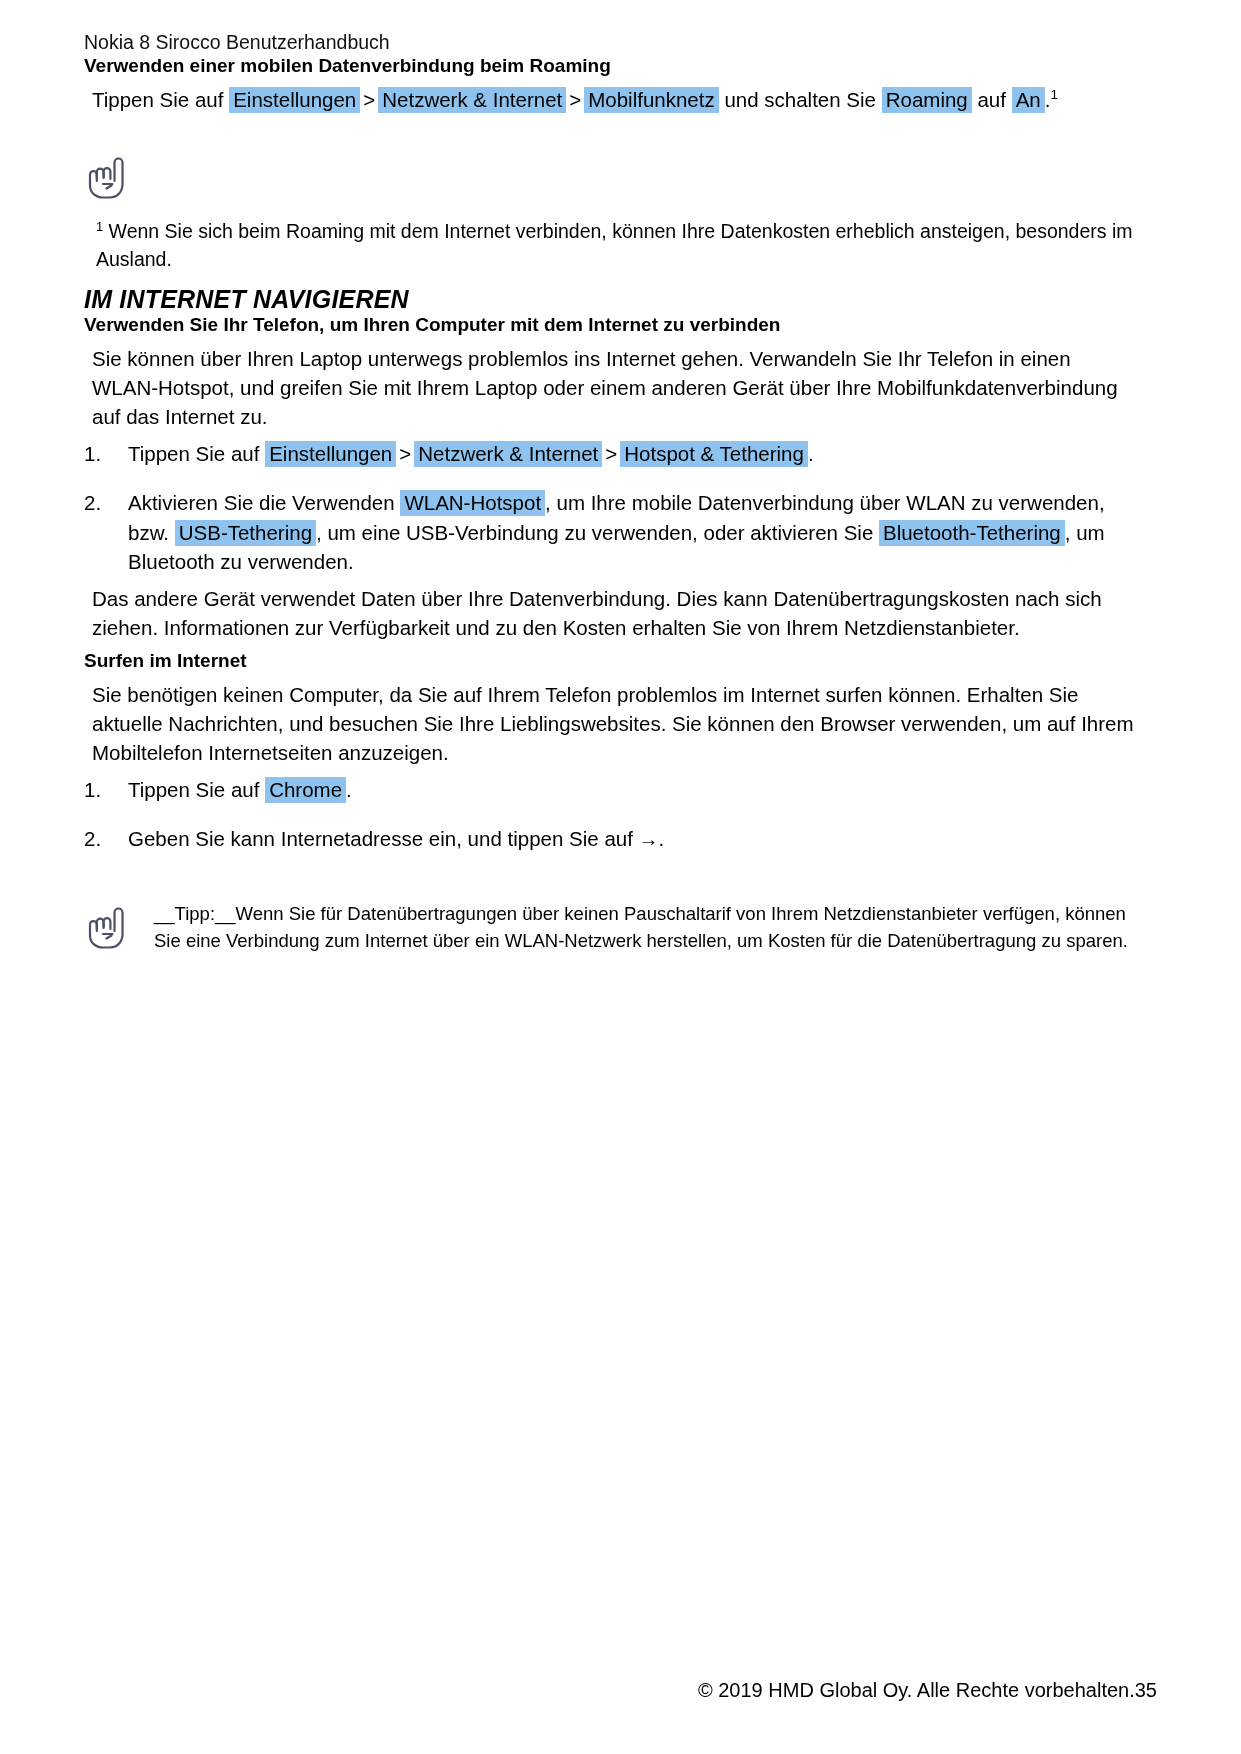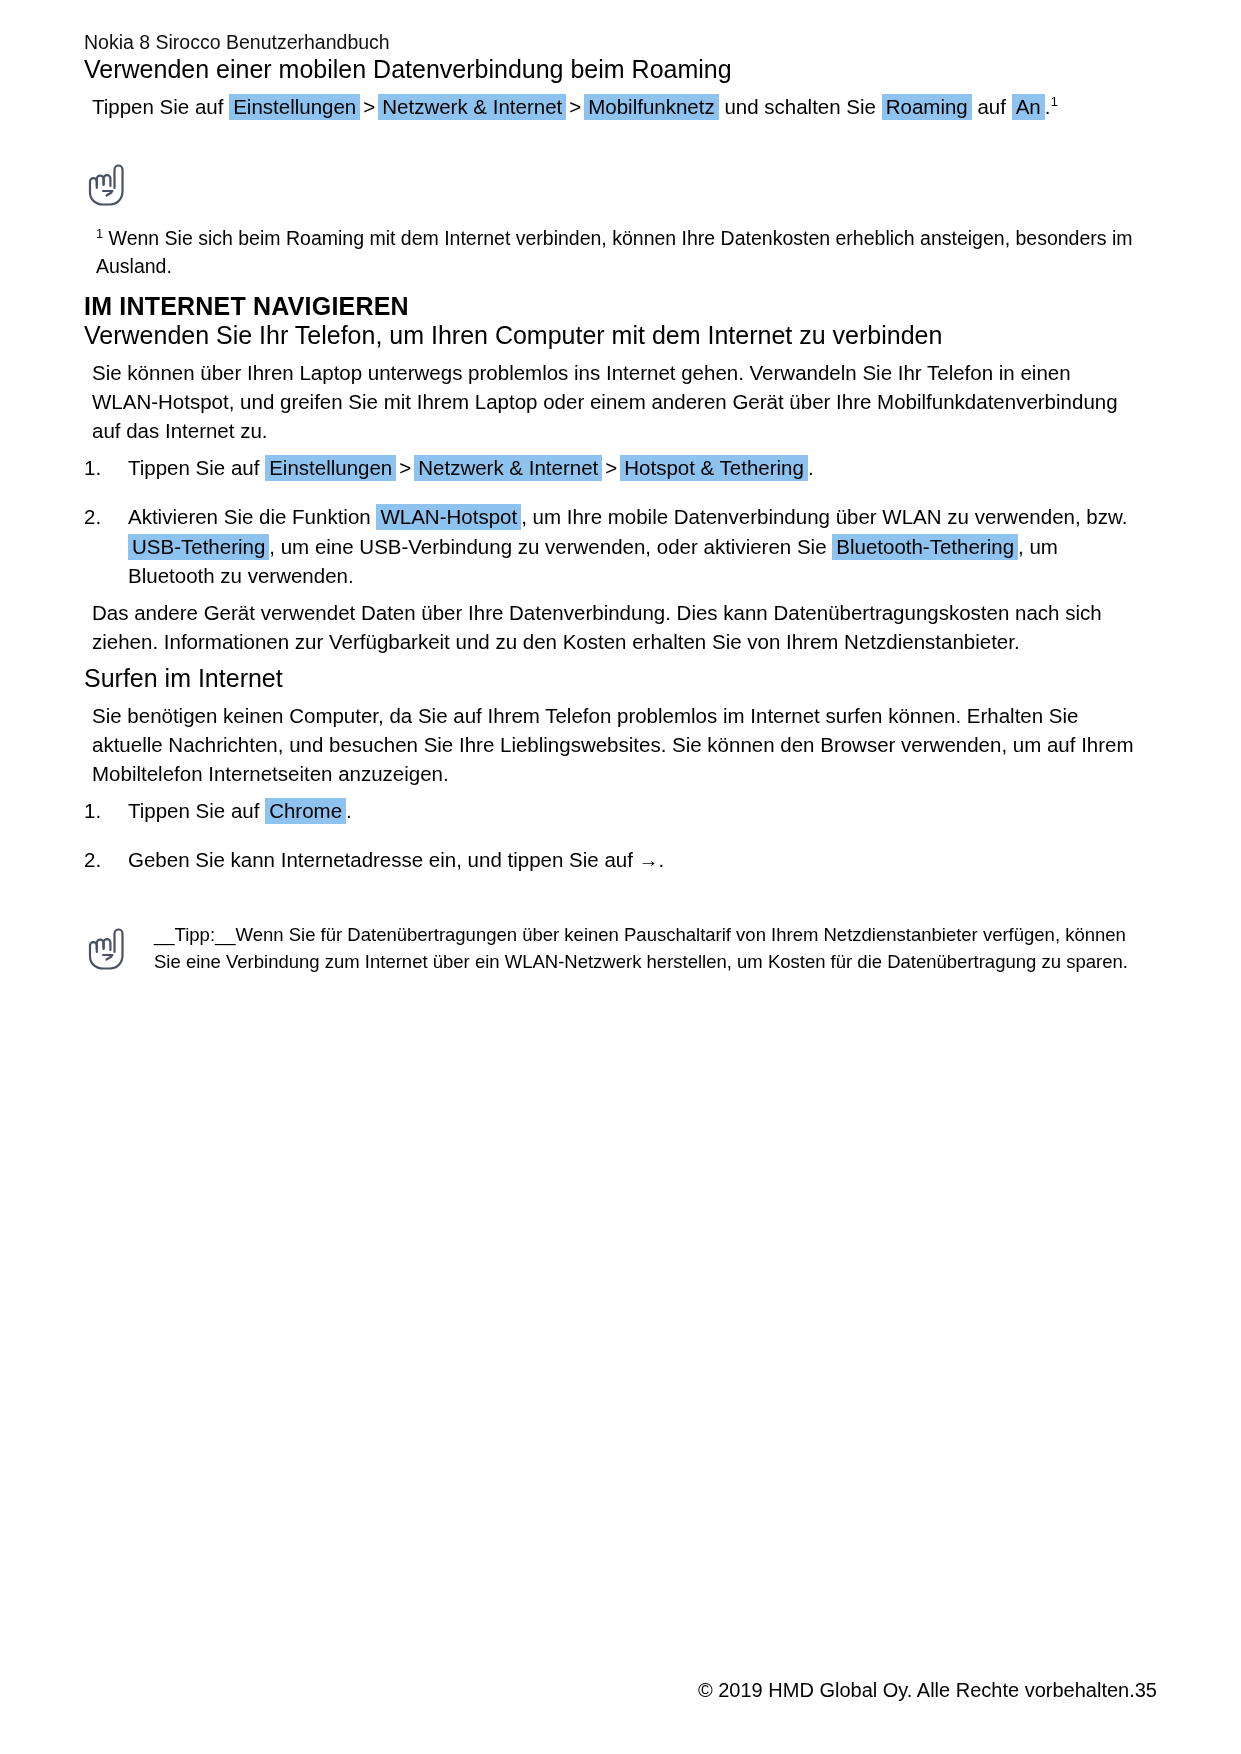--- a/index.html
+++ b/index.html
@@ -36,24 +36,25 @@
   }
 
   
   h2.section-title {
     font-size: 25px;
     font-weight: bold;
     letter-spacing: 0.2px;
     margin: 0;
     padding: 0;
     color: #000;
+    font-style: italic;
   }
   h3.sub-title {
-    font-size: 25px;
-    font-weight: normal;
+    font-size: 19px;
+    font-weight: bold;
     margin: 0;
     padding: 0;
     color: #000;
   }
 
   
   p.body {
     font-size: 20.5px;
     line-height: 1.42;
     margin: 8px;
@@ -199,21 +200,21 @@
     <p class="body mt-40">Sie können über Ihren Laptop unterwegs problemlos ins Internet gehen. Verwandeln Sie Ihr Telefon in einen WLAN-Hotspot, und greifen Sie mit Ihrem Laptop oder einem anderen Gerät über Ihre Mobilfunkdatenverbindung auf das Internet zu.</p>
 
     <ol class="steps mt-46">
       <li>
         <span class="num">1.</span>
         <span>Tippen Sie auf</span>
         <span class="hl">Einstellungen</span><span class="sep">&gt;</span><span class="hl">Netzwerk &amp; Internet</span><span class="sep">&gt;</span><span class="hl">Hotspot &amp; Tethering</span><span>.</span>
       </li>
       <li>
         <span class="num">2.</span>
-        <span>Aktivieren Sie die Funktion</span>
+        <span>Aktivieren Sie die Verwenden</span>
         <span class="hl">WLAN-Hotspot</span><span>, um Ihre mobile Datenverbindung über WLAN zu verwenden, bzw.</span>
         <span class="hl">USB-Tethering</span><span>, um eine USB-Verbindung zu verwenden, oder aktivieren Sie</span>
         <span class="hl">Bluetooth-Tethering</span><span>, um Bluetooth zu verwenden.</span>
       </li>
     </ol>
 
     <p class="body mt-46">Das andere Gerät verwendet Daten über Ihre Datenverbindung. Dies kann Datenübertragungskosten nach sich ziehen. Informationen zur Verfügbarkeit und zu den Kosten erhalten Sie von Ihrem Netzdienstanbieter.</p>
 
     <h3 class="sub-title mt-58">Surfen im Internet</h3>
 

